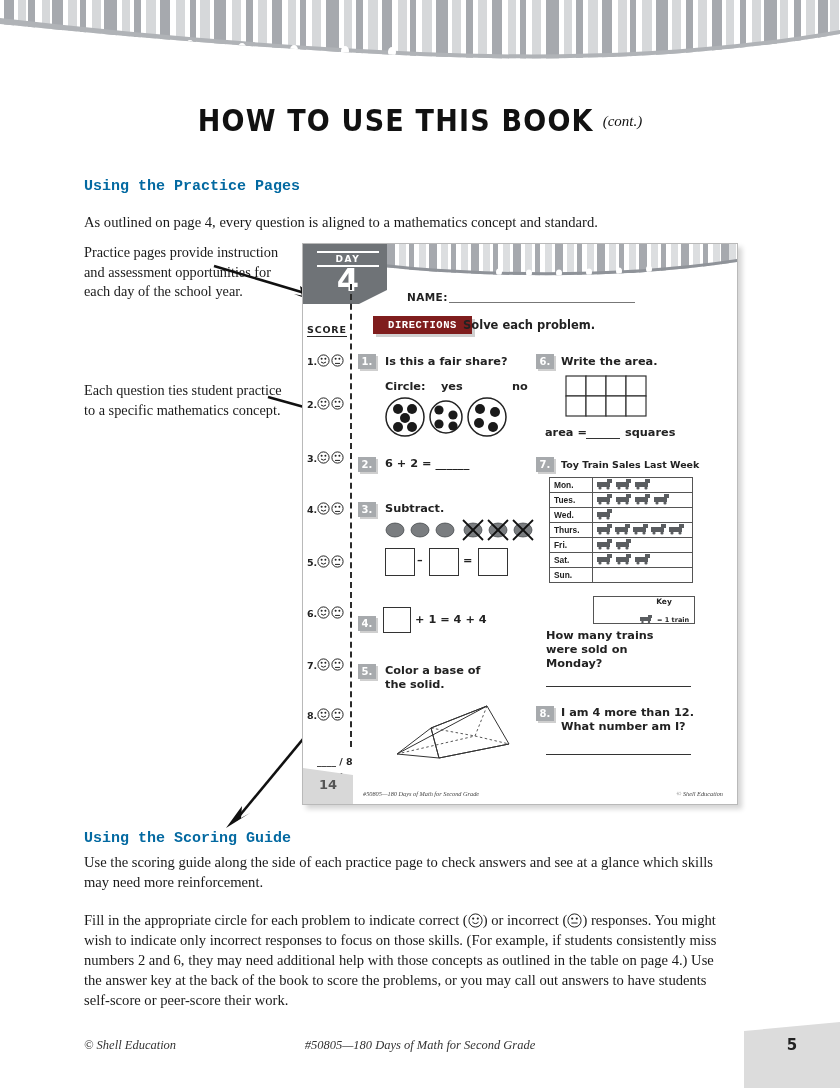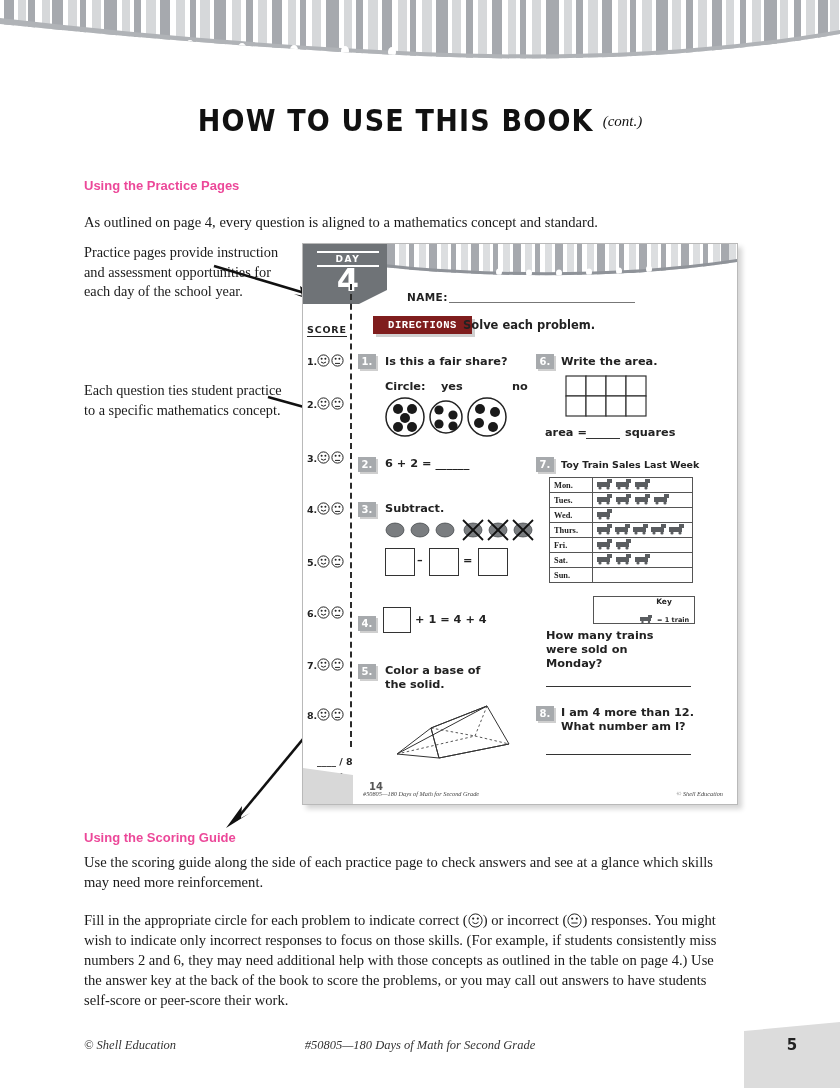--- a/index.html
+++ b/index.html
@@ -20,22 +20,22 @@
     font-size:27px;letter-spacing:1.2px;color:#111;display:inline-block;
     transform:scaleY(1.12);
   }
   .title-cont{
     font-family:"Liberation Serif", serif;font-style:italic;font-size:15px;
     color:#111;display:inline-block;margin-left:9px;vertical-align:4px;
   }
 
   
   .h2{
-    position:absolute;font-family:Liberation Sans, sans-serif;font-weight:bold;
-    font-size:13px;color:#ec4899;
+    position:absolute;font-family:Liberation Mono, monospace;font-weight:bold;
+    font-size:15px;color:#0369a1;
   }
   .para{
     position:absolute;font-family:"Liberation Serif", serif;
     font-size:14.6px;line-height:20px;color:#1a1a1a;
   }
   .callout{
     position:absolute;font-family:"Liberation Serif", serif;
     font-size:14.3px;line-height:19.5px;color:#1a1a1a;
   }
 
@@ -91,38 +91,38 @@
   .score-item .faces{display:inline-block;vertical-align:-2px;}
   .total-line{position:absolute;left:8px;font-family:"DejaVu Sans", sans-serif;
     font-size:9.5px;font-weight:bold;color:#222;margin-left:6px;}
   .total-word{position:absolute;left:14px;font-family:"DejaVu Sans", sans-serif;
     font-size:9.5px;font-weight:bold;color:#222;}
   .dashline{position:absolute;left:47px;top:40px;height:463px;
     border-left:2.2px dashed #2b2b2b;}
   .pagebox{position:absolute;left:0;bottom:0;width:50px;height:36px;background:#d8d8d8;
     clip-path:polygon(0 0,50px 7px,50px 36px,0 36px);}
   .pagenum{position:absolute;left:0;bottom:12px;width:50px;text-align:center;
-    font-family:"DejaVu Sans", sans-serif;font-size:10px;font-weight:bold;color:#555;padding-left:48px;}
+    font-family:"DejaVu Sans", sans-serif;font-size:13px;font-weight:bold;color:#555;}
 
   
   .qnum{
     position:absolute;width:18px;height:15px;background:#a7aaad;color:#fff;
     font-family:"DejaVu Sans", sans-serif;font-weight:bold;font-size:10px;
     text-align:center;line-height:15px;
     box-shadow:2px 2px 0 rgba(160,160,160,.5);
   }
   .qtxt{position:absolute;font-family:"DejaVu Sans", sans-serif;font-size:11.3px;
     font-weight:bold;color:#222;line-height:14px;}
   .qsmall{position:absolute;font-family:"DejaVu Sans", sans-serif;font-size:9.5px;
     font-weight:bold;color:#222;}
   .blankline{position:absolute;border-bottom:1.4px solid #333;}
   .box-in{position:absolute;border:1.6px solid #333;background:#fff;}
 
   
-  .ttable{position:absolute;border-collapse:collapse;font-family:Liberation Serif, serif;}
+  .ttable{position:absolute;border-collapse:collapse;font-family:Liberation Sans, sans-serif;}
   .ttable td{border:1px solid #555;font-size:8.4px;font-weight:bold;color:#222;
     padding:0;height:14px;vertical-align:middle;}
   .ttable td.day{width:38px;padding-left:4px;}
   .ttable td.trains{width:95px;padding-left:3px;white-space:nowrap;}
   .keybox{position:absolute;border:1px solid #555;background:#fff;text-align:center;
     font-family:"DejaVu Sans", sans-serif;padding-left:40px;}
   .keyword{font-size:7.5px;font-weight:bold;color:#222;display:block;line-height:10px;}
   .keyline{font-size:6.5px;font-weight:bold;color:#222;line-height:11px;}
 
   .sheet-foot{position:absolute;bottom:7px;font-family:"Liberation Serif", serif;

